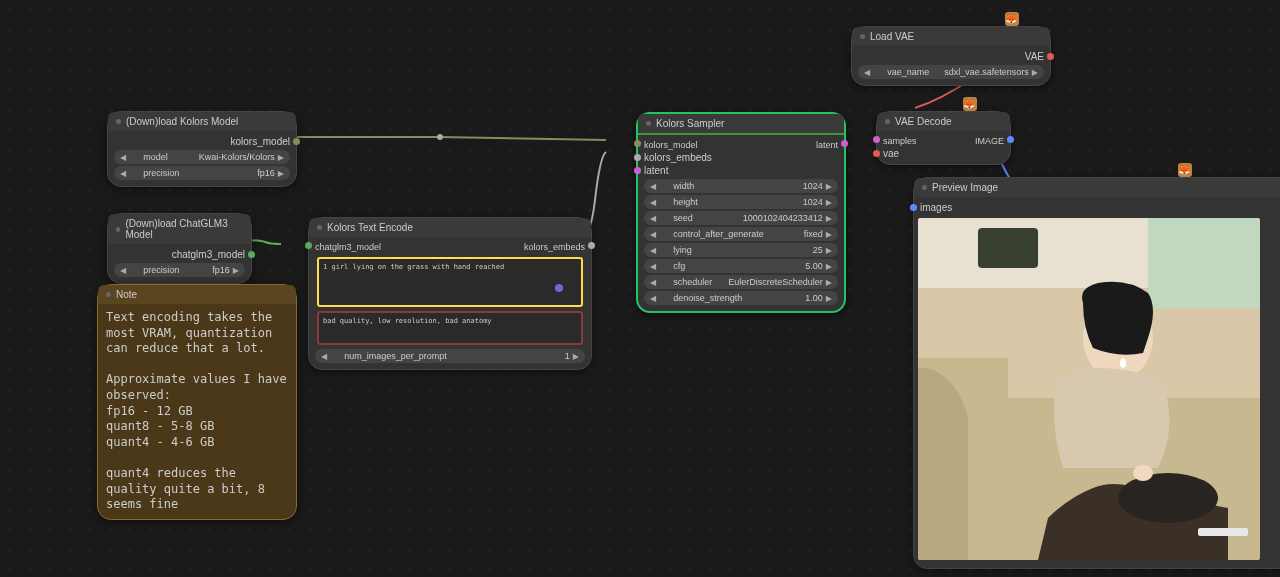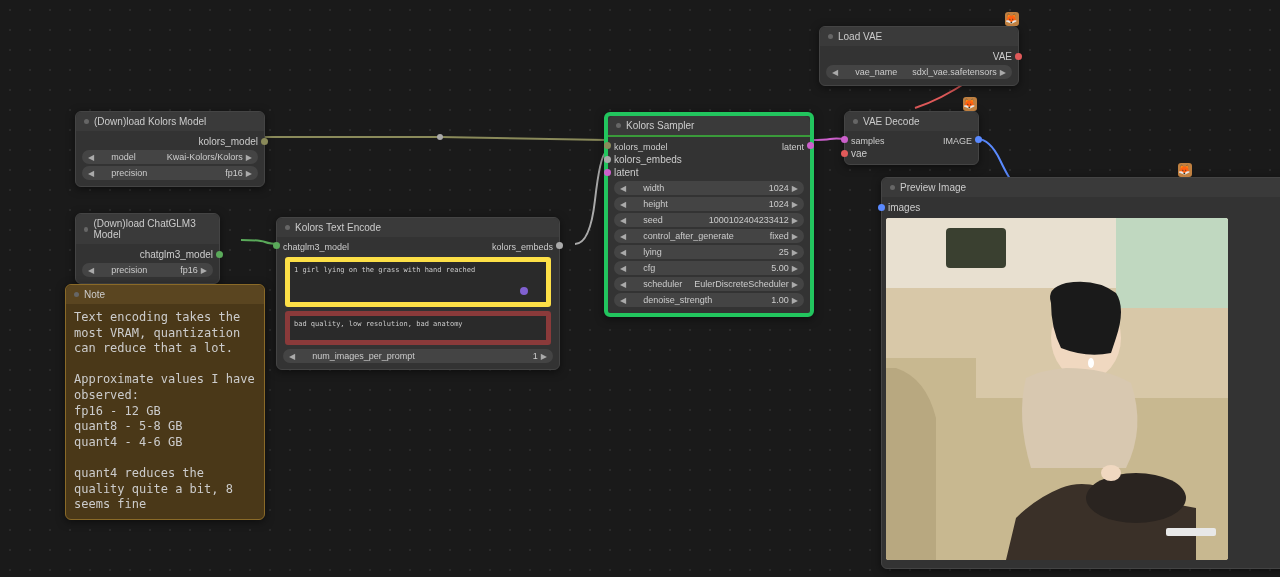--- a/index.html
+++ b/index.html
@@ -12,22 +12,23 @@
   height: 577px;
   position: relative;
   overflow: hidden;
   background-image: radial-gradient(circle, #2a2a2a 1px, transparent 1px);
   background-size: 20px 20px;
 }
 .node {
   position: absolute;
   background: #333;
   border: 1px solid #444;
-  border-radius: 6px;
+  border-radius: 14px;
   box-shadow: 0 2px 8px rgba(0,0,0,0.5);
+  margin-left: 32px;
 }
 .node-header {
   padding: 4px 8px;
   background: #3a3a3a;
   border-radius: 6px 6px 0 0;
   font-size: 10px;
   display: flex;
   align-items: center;
   gap: 5px;
 }
@@ -72,31 +73,31 @@
   padding: 6px 8px;
   font-size: 12px;
   line-height: 1.3;
   color: #ccc;
   font-family: monospace;
   white-space: pre-wrap;
 }
 .text-input {
   margin: 4px 8px;
   background: #2a2a2a;
-  border: 5px solid #fde047;
+  border: 2px solid #fde047;
   border-radius: 3px;
   padding: 4px;
   font-size: 7px;
   font-family: monospace;
   color: #ccc;
   min-height: 50px;
   position: relative;
 }
 .text-input.neg { border-color: #8a3a3a; }
-.sampler-node { border: 4px solid #22c55e; }
+.sampler-node { border: 2px solid #22c55e; }
 .sampler-node .node-header { border-bottom: 2px solid #3a9a3a; }
 .wire {
   position: absolute;
   pointer-events: none;
   z-index: -1;
 }
 .preview-img {
   margin: 4px;
   width: 342px;
   height: 342px;

